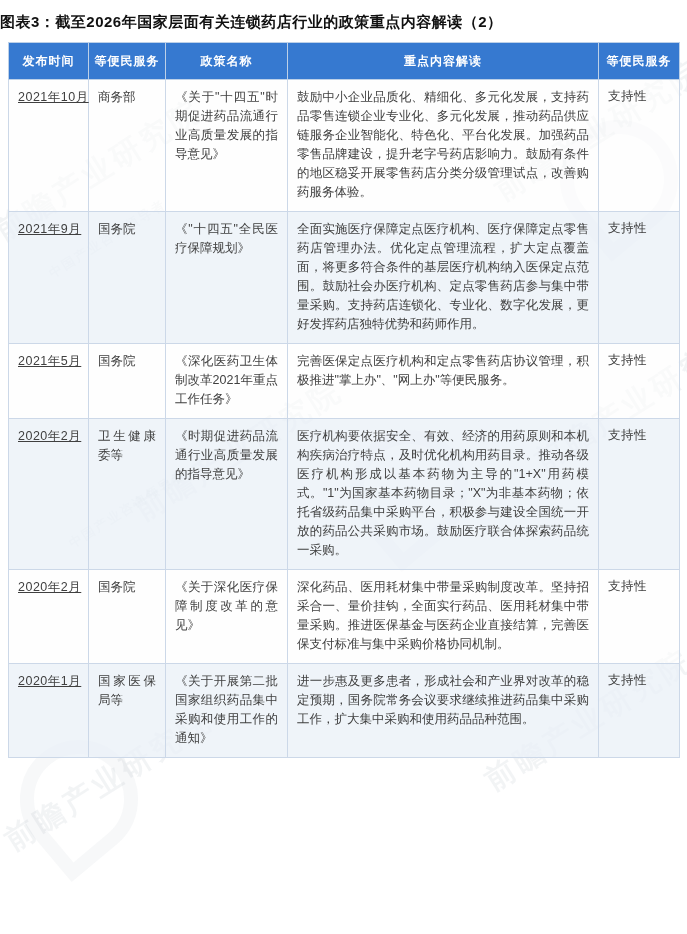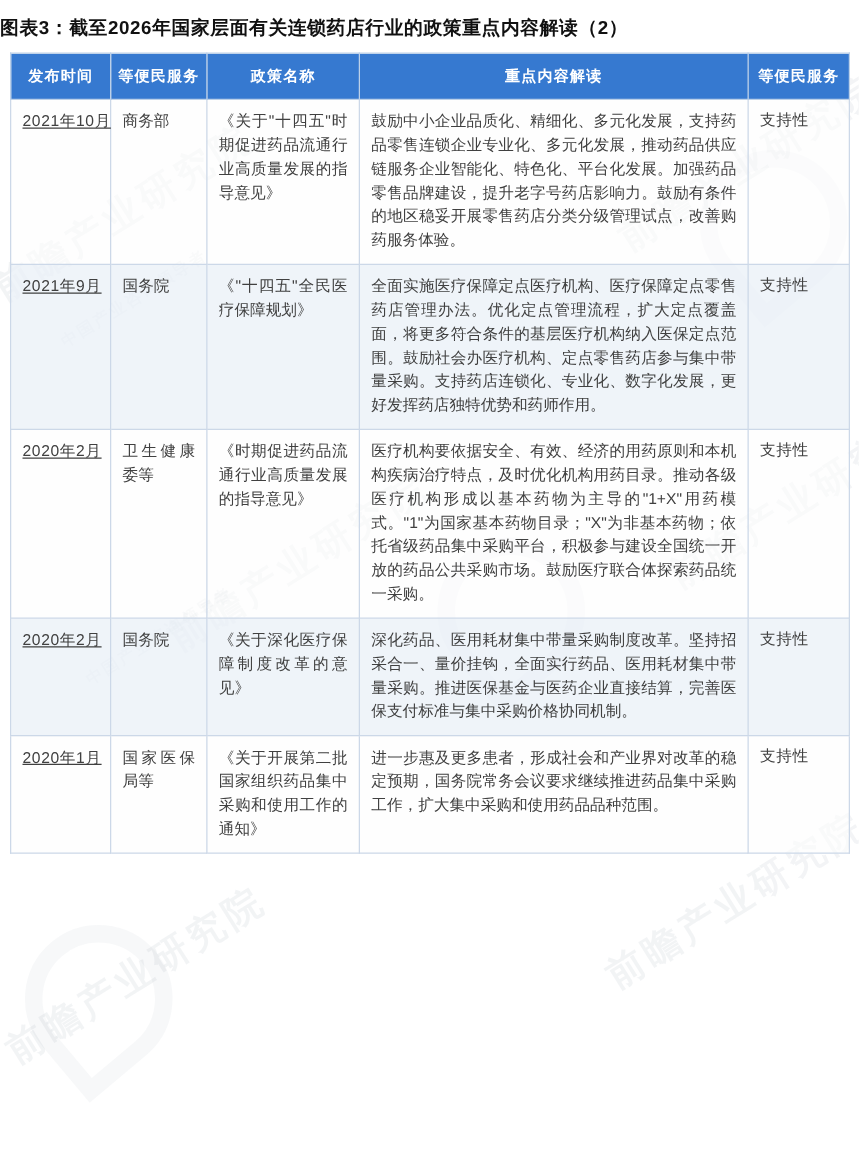--- a/index.html
+++ b/index.html
@@ -121,20 +121,27 @@
   </tr>
 
   <tr>
     <td class="cell-date">2021年9月</td>
     <td class="cell-dept">国务院</td>
     <td class="cell-policy">《"十四五"全民医疗保障规划》</td>
     <td class="cell-content">全面实施医疗保障定点医疗机构、医疗保障定点零售药店管理办法。优化定点管理流程，扩大定点覆盖面，将更多符合条件的基层医疗机构纳入医保定点范围。鼓励社会办医疗机构、定点零售药店参与集中带量采购。支持药店连锁化、专业化、数字化发展，更好发挥药店独特优势和药师作用。</td>
     <td class="cell-nature">支持性</td>
   </tr>
 
+  <tr>
+    <td class="cell-date">2021年5月</td>
+    <td class="cell-dept">国务院</td>
+    <td class="cell-policy">《深化医药卫生体制改革2021年重点工作任务》</td>
+    <td class="cell-content">完善医保定点医疗机构和定点零售药店协议管理，积极推进"掌上办"、"网上办"等便民服务。</td>
+    <td class="cell-nature">支持性</td>
+  </tr>
 
 
 
   <tr>
     <td class="cell-date">2020年2月</td>
     <td class="cell-dept">卫生健康委等</td>
     <td class="cell-policy">《时期促进药品流通行业高质量发展的指导意见》</td>
     <td class="cell-content">医疗机构要依据安全、有效、经济的用药原则和本机构疾病治疗特点，及时优化机构用药目录。推动各级医疗机构形成以基本药物为主导的"1+X"用药模式。"1"为国家基本药物目录；"X"为非基本药物；依托省级药品集中采购平台，积极参与建设全国统一开放的药品公共采购市场。鼓励医疗联合体探索药品统一采购。</td>
     <td class="cell-nature">支持性</td>
   </tr>

